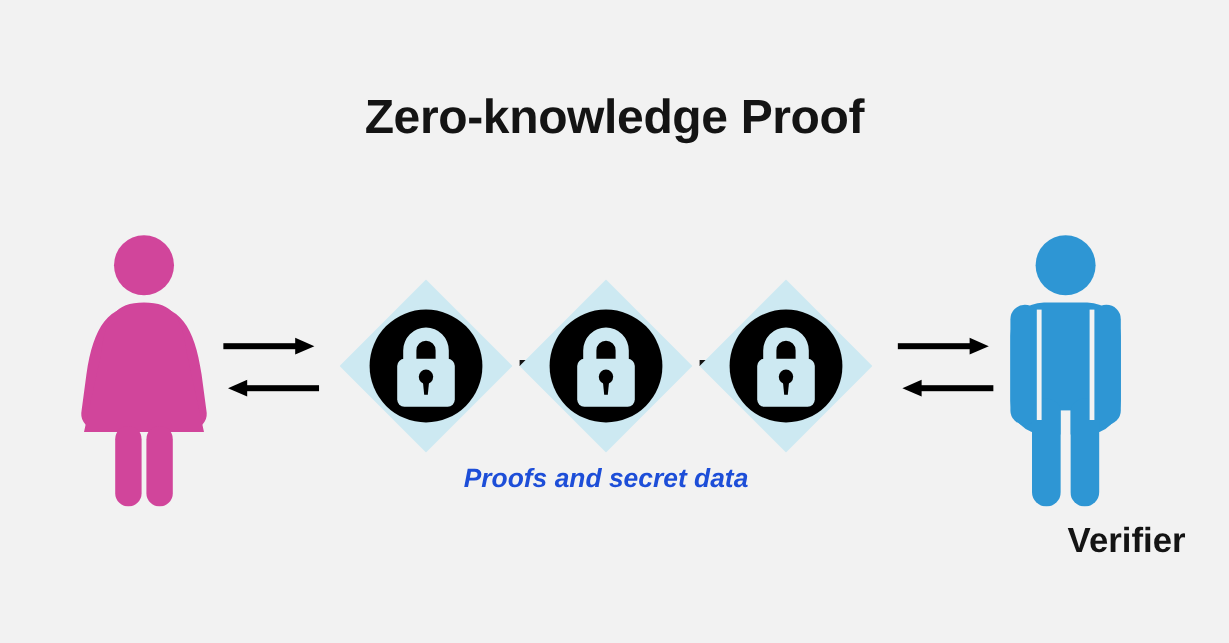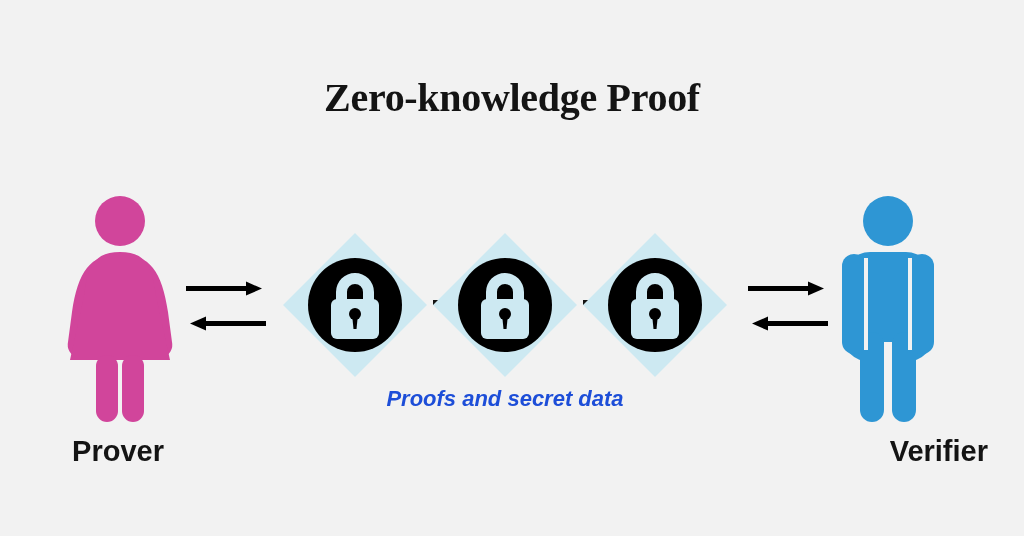--- a/index.html
+++ b/index.html
@@ -25,21 +25,20 @@
     position: absolute;
     left: 0;
     top: 76px;
     width: 1024px;
     text-align: center;
     font-size: 40px;
     font-weight: bold;
     color: #141414;
     letter-spacing: -0.3px;
     line-height: 1.1;
-    font-family: Liberation Serif, serif;
   }
 
   
   .actor-label {
     position: absolute;
     font-size: 29px;
     font-weight: bold;
     color: #141414;
     text-align: center;
     line-height: 1.1;
@@ -231,16 +230,15 @@
         <rect x="60" y="140" width="24" height="90" rx="12"></rect>
 
         <rect x="52" y="150" width="8" height="80" fill="#f2f2f2"></rect>
 
         <rect x="32" y="66" width="4" height="92" fill="#f2f2f2"></rect>
         <rect x="76" y="66" width="4" height="92" fill="#f2f2f2"></rect>
       </g>
     </svg>
   </div>
 
-  <div class="actor-label" id="prover-label">Prover</div>
   <div class="actor-label" id="verifier-label">Verifier</div>
 
 </div>
 
 </body></html>

